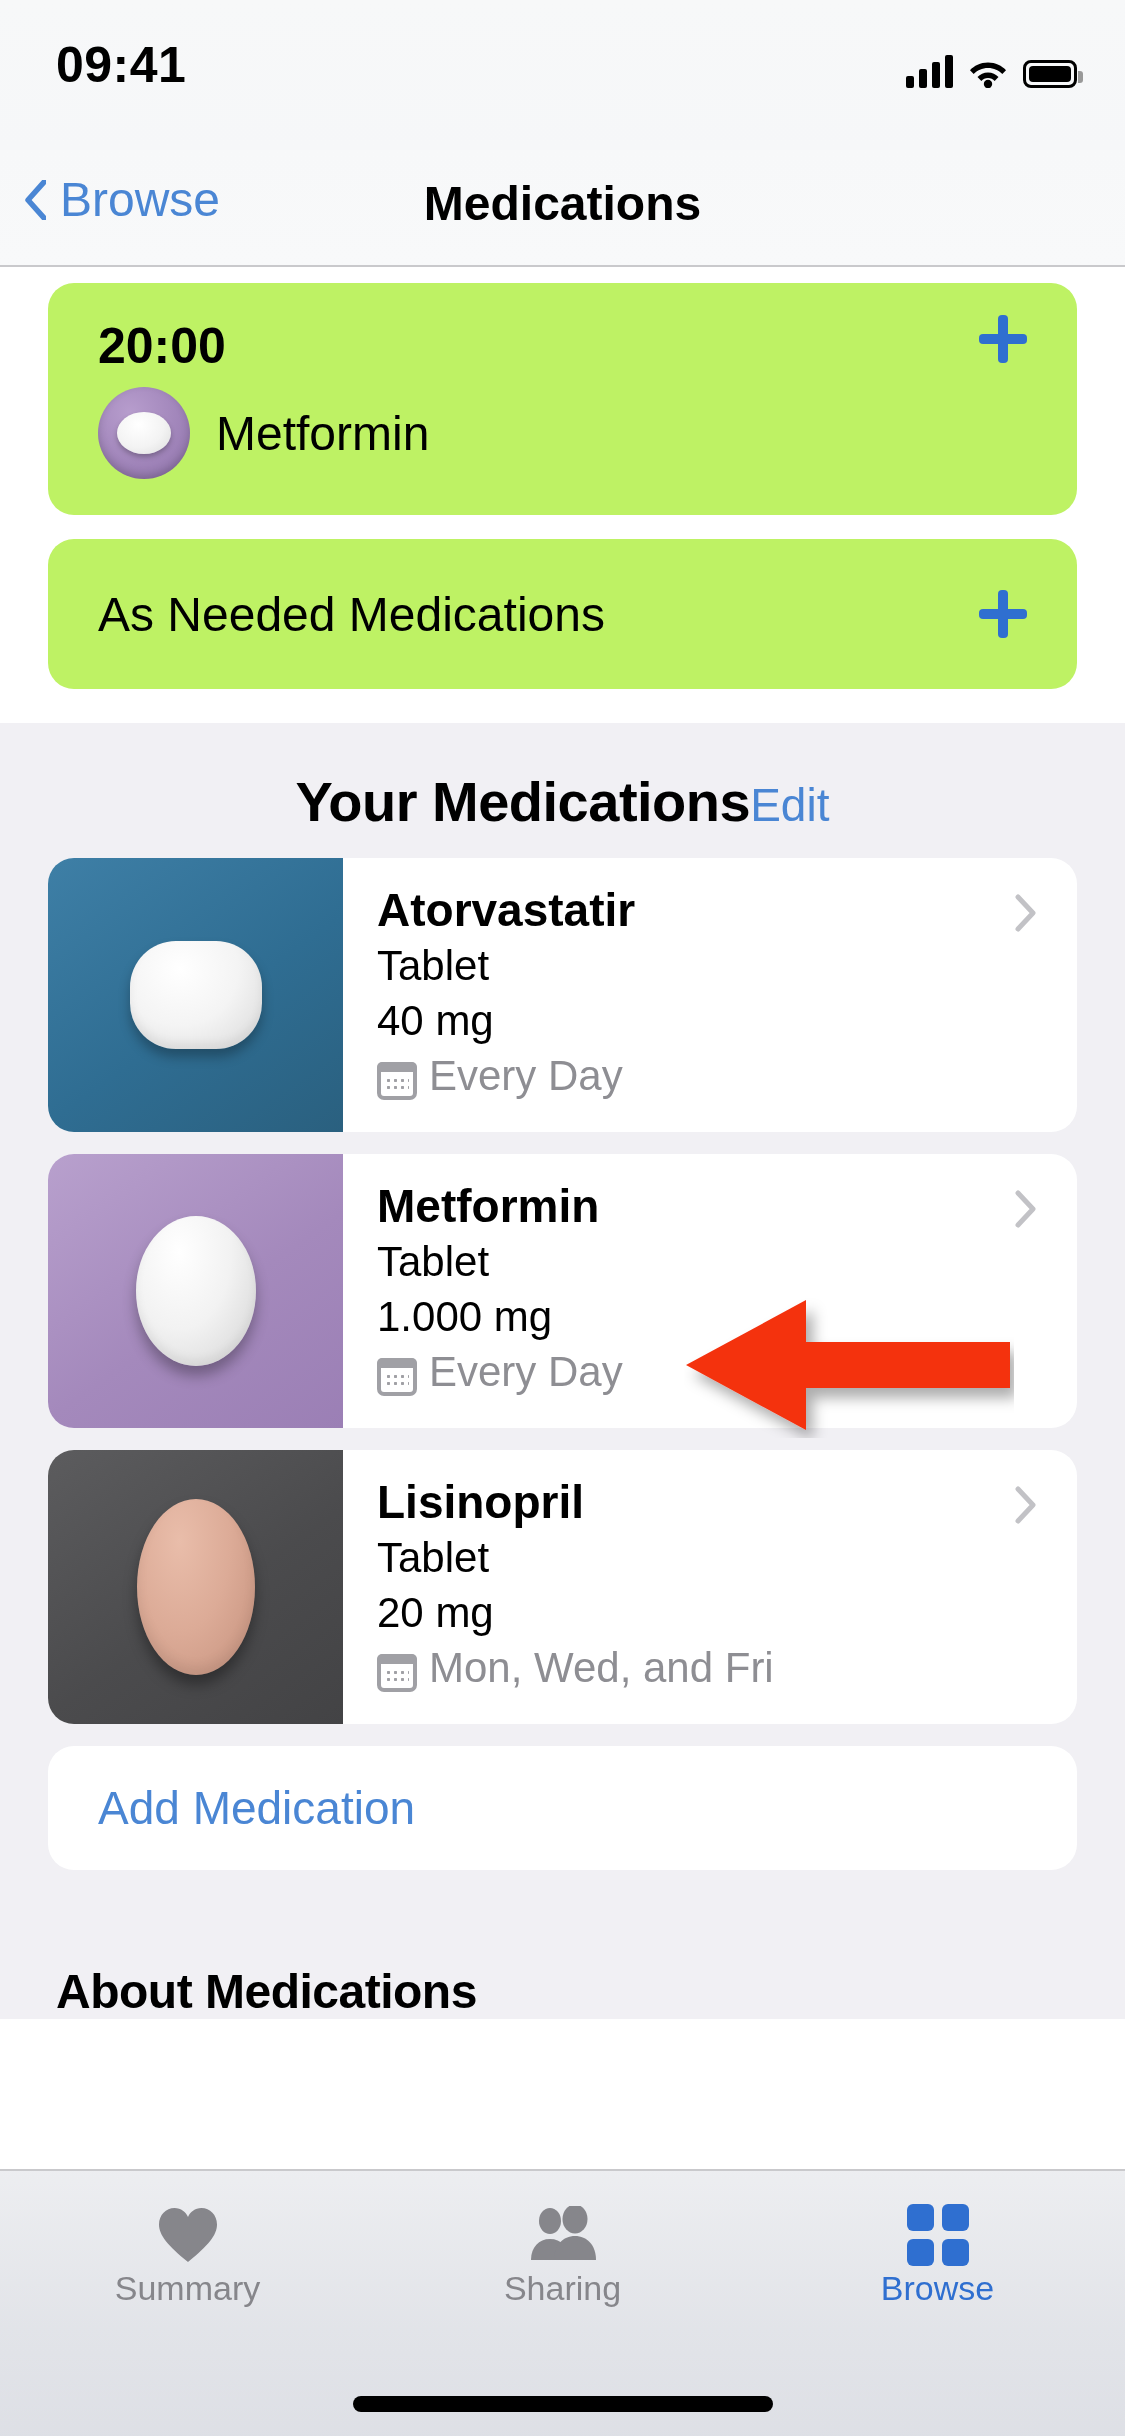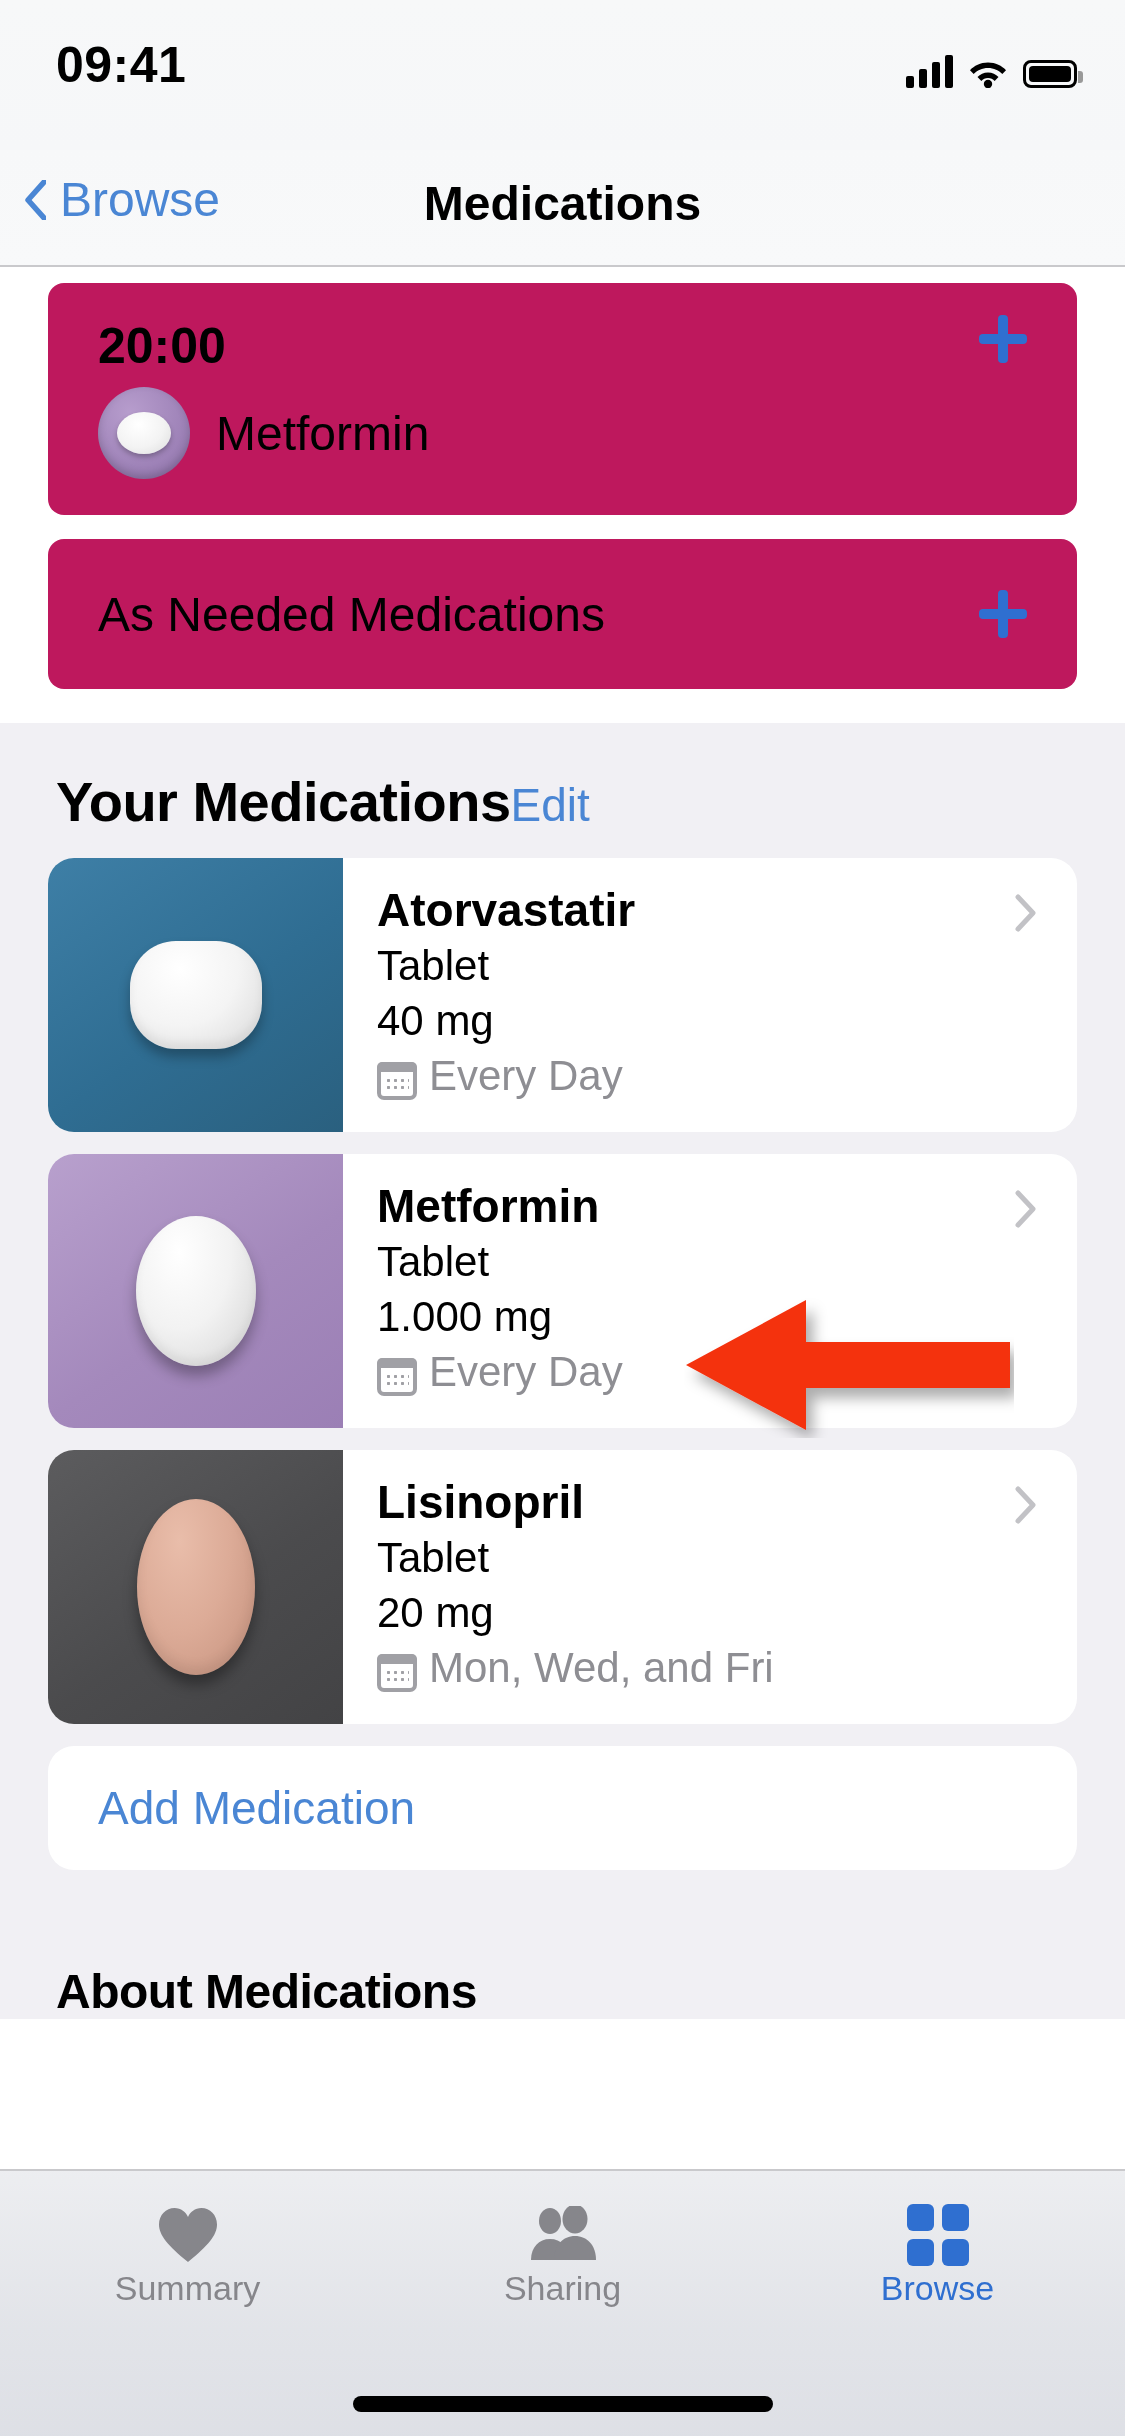--- a/index.html
+++ b/index.html
@@ -63,22 +63,22 @@
   .content{
     position:absolute; top:267px; left:0; width:1125px; height:1900px;
     background:#ffffff;
   }
 
   
   .sched-wrap{ background:#ffffff; padding:16px 0 10px 0; }
   .sched-card{
     position:relative;
     margin:0 48px 24px 48px;
-    background:#be185d;
-    border-radius:16px;
+    background:#bef264;
+    border-radius:26px;
   }
   .sched-time{
     font-size:50px; font-weight:bold; color:#000;
     padding:34px 0 0 50px;
   }
   .sched-med{
     display:flex; align-items:center; gap:26px;
     padding:12px 0 36px 50px;
   }
   .pill-round{
@@ -110,21 +110,21 @@
     display:flex; align-items:center; height:150px; padding-left:50px;
     font-size:48px; color:#000;
   }
 
   
   .group{
     background:#f1f0f4;
     padding:46px 0 0 0;
   }
   .group-header{
-    display:flex; align-items:baseline; justify-content:flex-start;
+    display:flex; align-items:baseline; justify-content:center;
     padding:0 56px 24px 56px;
   }
   .group-title{ font-size:56px; font-weight:bold; color:#000; letter-spacing:-.5px;}
   .edit-link{ font-size:46px; color:#4a86d4; }
 
   
   .med-list{ padding:0 48px; }
   .med-row{
     position:relative; display:flex; align-items:stretch;
     background:#ffffff; border-radius:26px; overflow:hidden;

